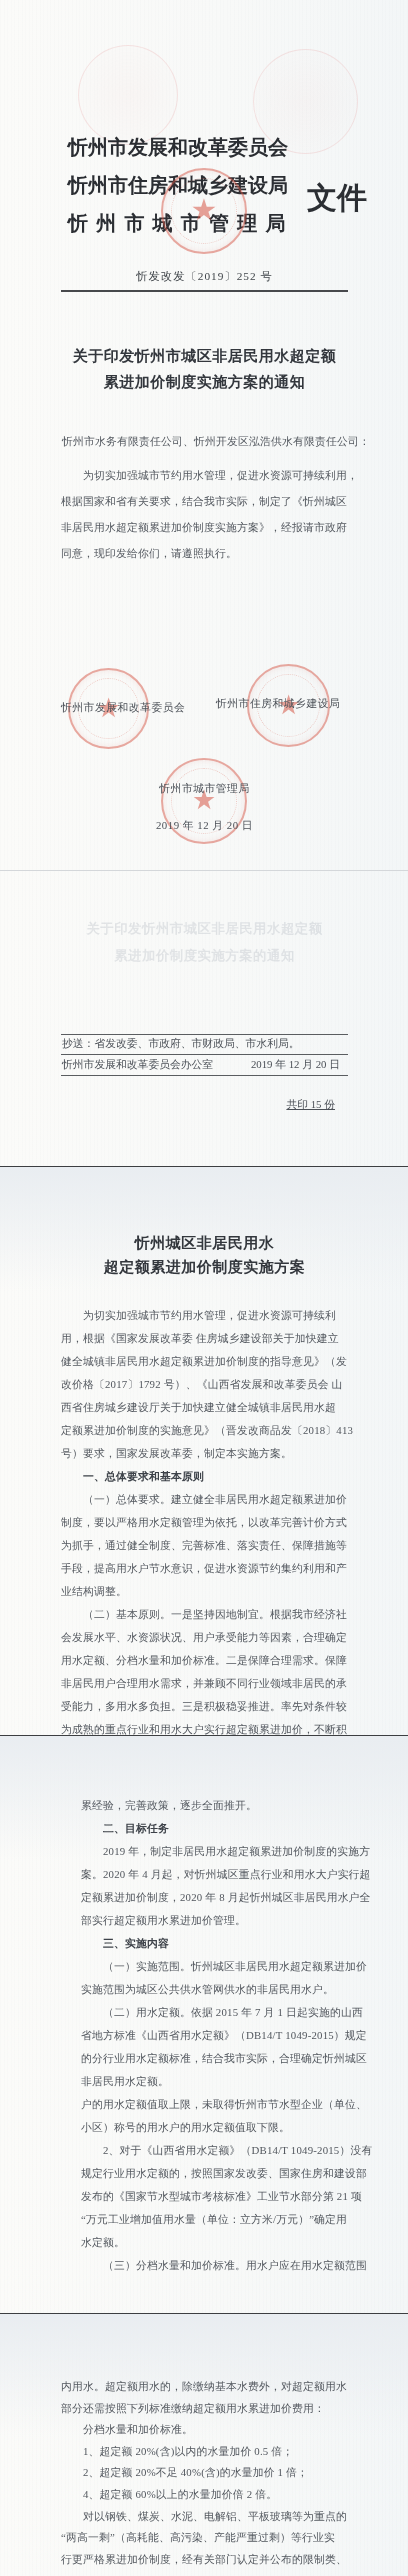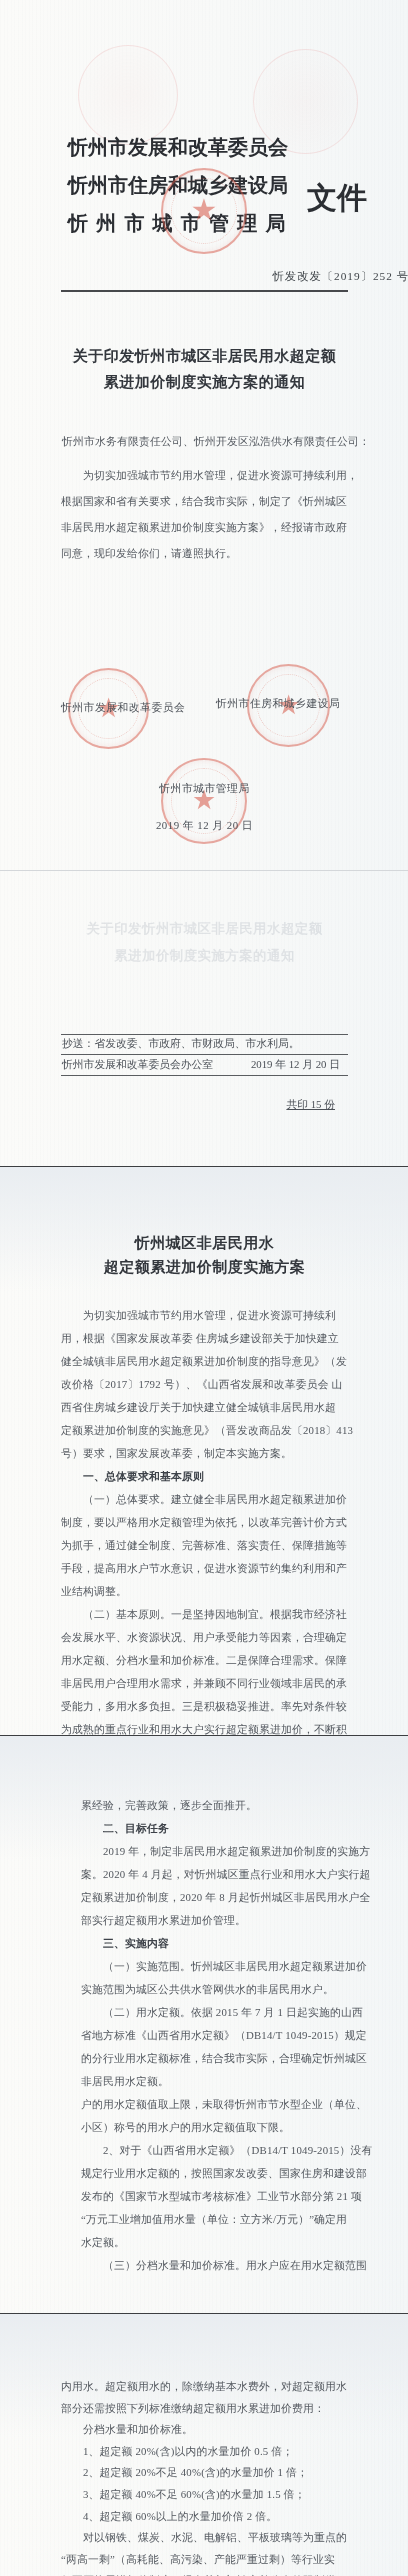--- a/index.html
+++ b/index.html
@@ -33,21 +33,21 @@
     left:68px;width:222px;
     font-weight:bold;color:#2b2e33;
     font-size:20px;line-height:25px;white-space:nowrap;
   }
   .lh3{letter-spacing:8.2px;}
   .doctype{
     left:307px;top:181px;
     font-weight:bold;color:#2b2e33;font-size:30px;line-height:33px;
   }
   .docnum{
-    left:0;top:269px;width:100%;text-align:right;
+    left:0;top:269px;width:100%;text-align:center;
     font-size:11.3px;color:#3f4449;letter-spacing:1px;
   }
   .rule-main{left:61px;top:290px;width:287px;height:1.5px;background:#47494c;}
   .title{
     left:0;width:100%;text-align:center;
     font-weight:bold;font-size:15px;color:#33373d;letter-spacing:0.5px;line-height:20.6px;
   }
   .bodytext{font-size:10.8px;color:#52575e;letter-spacing:0.2px;}
   .lines{left:61px;width:289px;}
   .lines .bl{white-space:nowrap;}
@@ -196,20 +196,19 @@
     </div>
 </div>
 
 <div class="page" id="p5">
   <div class="abs lines bodytext" id="p5-lines" style="top:62px;">
       <div class="bl">内用水。超定额用水的，除缴纳基本水费外，对超定额用水</div>
       <div class="bl">部分还需按照下列标准缴纳超定额用水累进加价费用：</div>
       <div class="bl">　　分档水量和加价标准。</div>
       <div class="bl">　　1、超定额 20%(含)以内的水量加价 0.5 倍；</div>
       <div class="bl">　　2、超定额 20%不足 40%(含)的水量加价 1 倍；</div>
-      <div class="bl">　　3、超定额 40%不足 60%(含)的水量加 1.5 倍；</div>
       <div class="bl">　　4、超定额 60%以上的水量加价倍 2 倍。</div>
       <div class="bl">　　对以钢铁、煤炭、水泥、电解铝、平板玻璃等为重点的</div>
       <div class="bl">“两高一剩”（高耗能、高污染、产能严重过剩）等行业实</div>
       <div class="bl">行更严格累进加价制度，经有关部门认定并公布的限制类、</div>
     </div>
 </div>
 
 
 </body></html>

